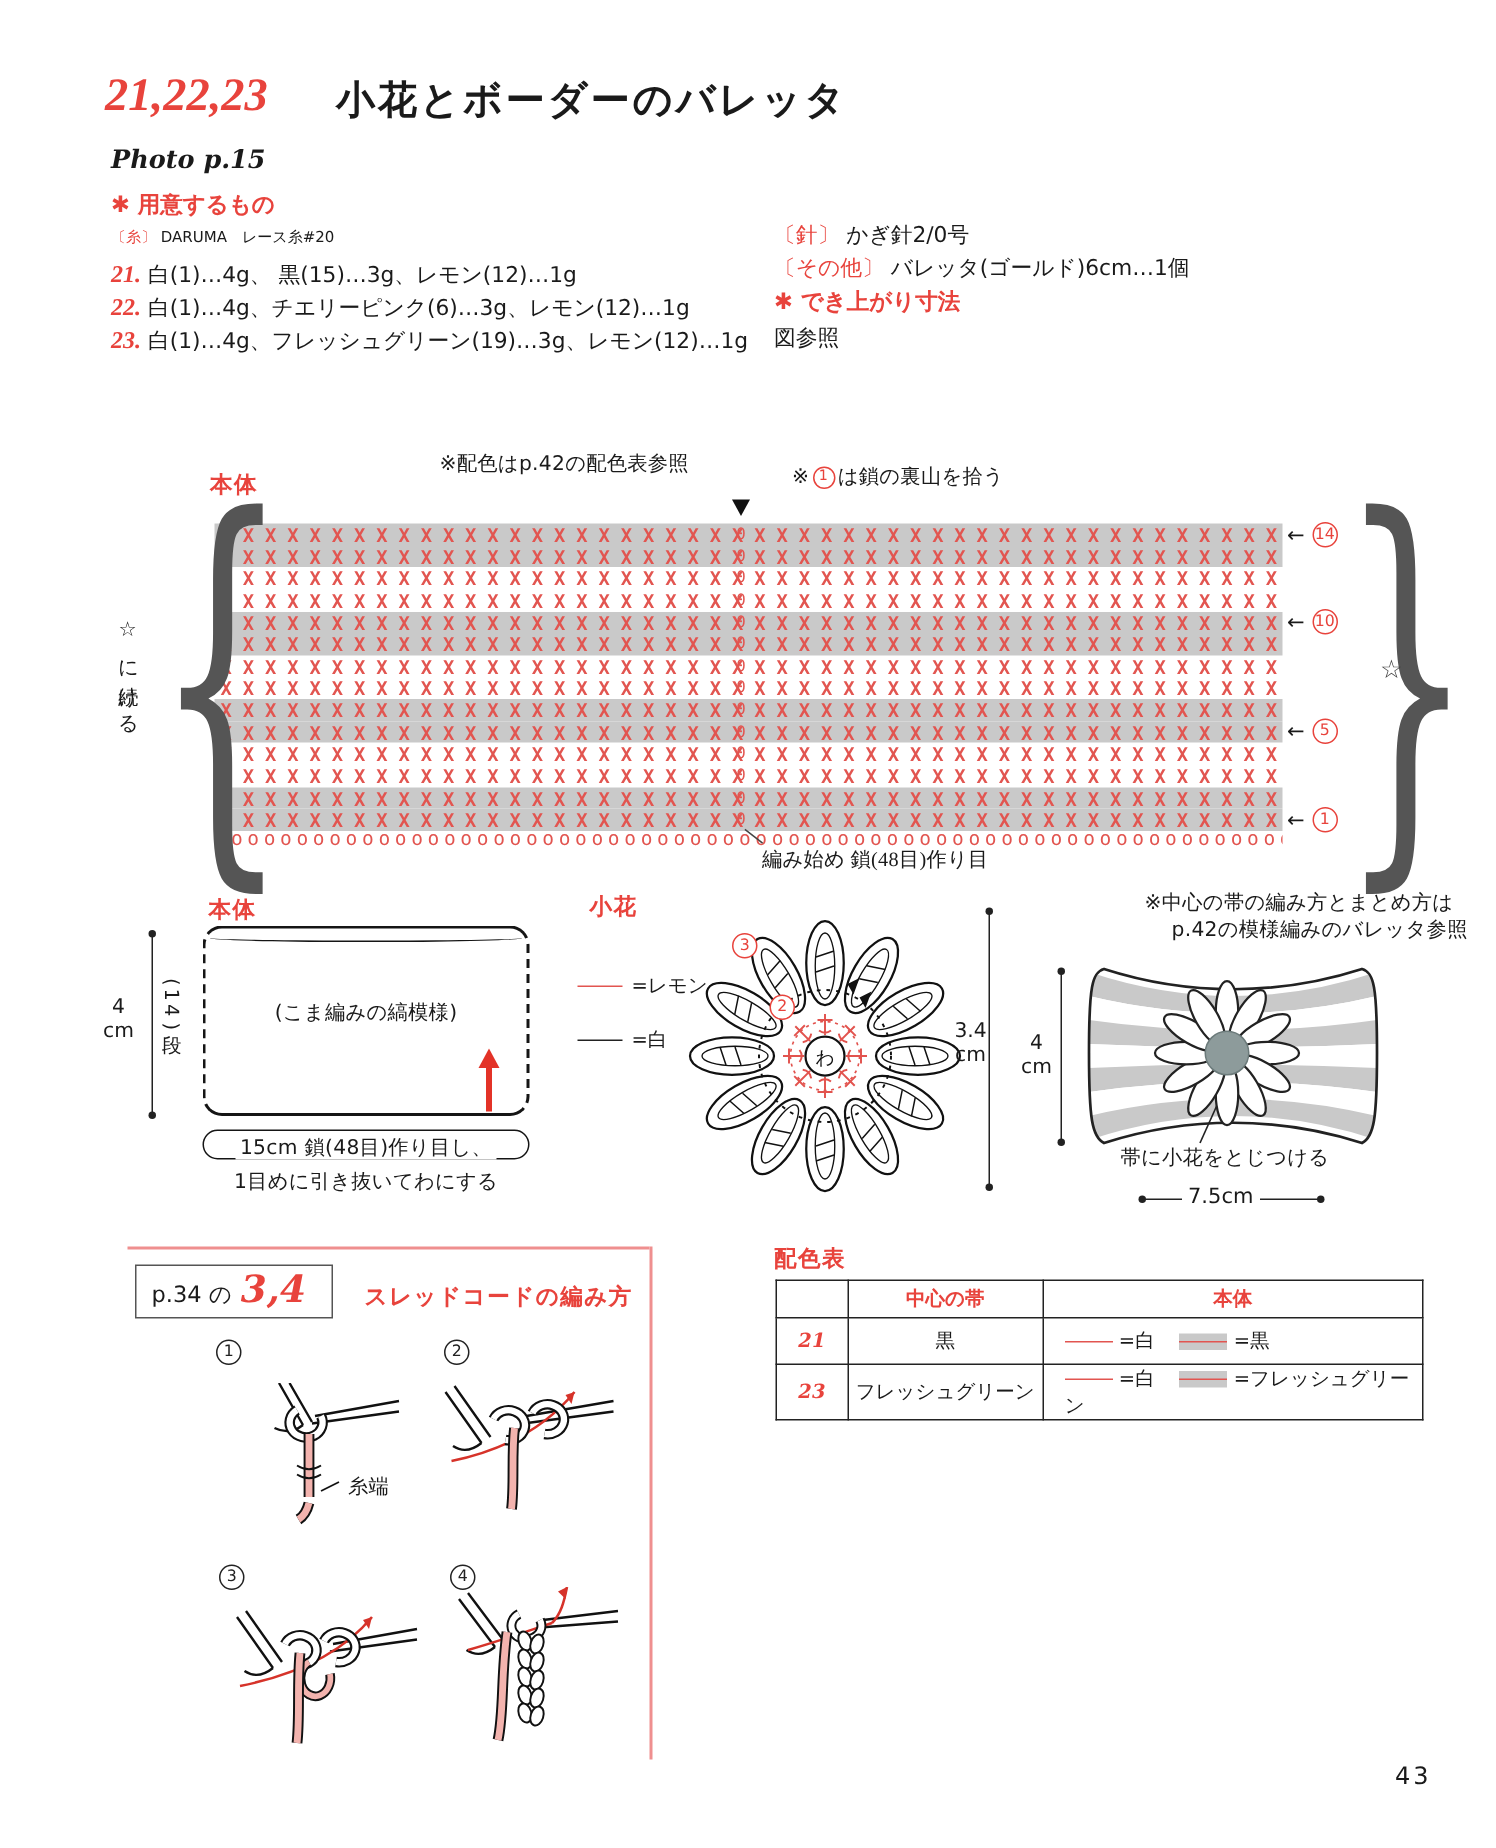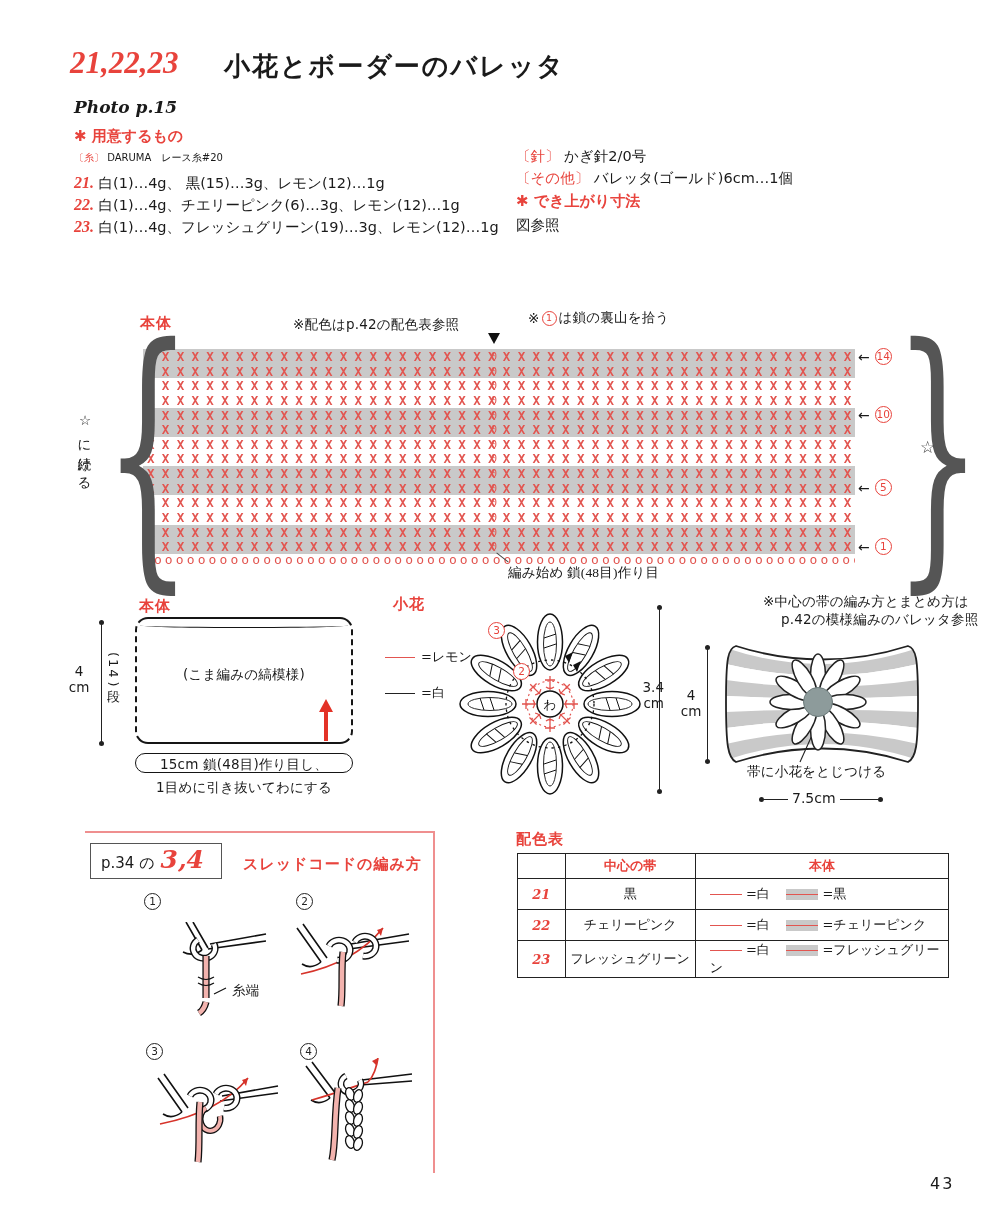--- a/index.html
+++ b/index.html
@@ -105,21 +105,21 @@
   <span>かぎ針2/0号</span>
 </div>
 <div class="abs" style="left:516px;top:169px;font-size:14.5px;">
   <span class="red">〔その他〕</span>
   <span>バレッタ(ゴールド)6cm…1個</span>
 </div>
 <div class="abs red" style="left:516px;top:192px;font-size:15px;font-weight:bold;">✱ でき上がり寸法</div>
 <div class="abs" style="left:516px;top:216px;font-size:14.5px;">図参照</div>
 
 <div class="abs seclabel" style="left:140px;top:314px;">本体</div>
-<div class="abs note" style="left:293px;top:316px;">※配色はp.42の配色表参照</div>
+<div class="abs note" style="left:293px;top:300px;">※配色はp.42の配色表参照</div>
 <div class="abs note" style="left:528px;top:309px;display:flex;align-items:center;gap:2px;">
   <span>※</span>
     <span class="circ small">1</span>
     <span>は鎖の裏山を拾う</span>
 </div>
 <div class="abs tri-down" style="left:488px;top:333px;"></div>
 
 <div class="abs" id="stitch-grid">
     <div class="srow gray">XXXXXXXXXXXXXXXXXXXXXXXXXXXXXXXXXXXXXXXXXXXXXXXX</div>
     <div class="srow gray">XXXXXXXXXXXXXXXXXXXXXXXXXXXXXXXXXXXXXXXXXXXXXXXX</div>
@@ -303,21 +303,21 @@
   </g>
   <circle cx="98" cy="98" r="13" fill="#fff" stroke="#111" stroke-width="1.5"></circle>
   <text x="98" y="103" text-anchor="middle" font-size="12.5" fill="#111">わ</text>
   <polygon points="113,50 121,46 117,57" fill="#111"></polygon>
   <polygon points="121,59 129,55 125,66" fill="#111"></polygon>
 </svg>
 <span class="abs circ" style="left:488px;top:622px;">3</span>
 <span class="abs circ" style="left:513px;top:663px;">2</span>
 
 <div class="abs vdim" style="left:659px;top:607px;height:185px;"></div>
-<div class="abs dimlabel" style="left:630px;top:680px;width:34px;text-align:right;">
+<div class="abs dimlabel" style="left:630px;top:680px;width:34px;">
   <span>3.4</span><br>
   <span>cm</span>
 </div>
 
 <div class="abs note" style="left:763px;top:593px;">※中心の帯の編み方とまとめ方は</div>
 <div class="abs note" style="left:781px;top:611px;">p.42の模様編みのバレッタ参照</div>
 
 <svg class="abs" style="left:722px;top:638px;" width="200" height="132" viewBox="0 0 200 132">
   <defs>
     <clipPath id="bowclip">
@@ -477,30 +477,20 @@
     <td class="c1 tnum">21</td>
     <td class="c2">黒</td>
     <td class="c3">
       <span class="redline"></span>
       <span class="eqtxt">=白</span>&nbsp;&nbsp;&nbsp;
       <span class="graybar"><i></i></span>
       <span class="eqtxt">=黒</span>
     </td>
   </tr>
   <tr>
-    <td class="c1 tnum">22</td>
-    <td class="c2">チェリーピンク</td>
-    <td class="c3">
-      <span class="redline"></span>
-      <span class="eqtxt">=白</span>&nbsp;&nbsp;&nbsp;
-      <span class="graybar"><i></i></span>
-      <span class="eqtxt">=チェリーピンク</span>
-    </td>
-  </tr>
-  <tr>
     <td class="c1 tnum">23</td>
     <td class="c2">フレッシュグリーン</td>
     <td class="c3">
       <span class="redline"></span>
       <span class="eqtxt">=白</span>&nbsp;&nbsp;&nbsp;
       <span class="graybar"><i></i></span>
       <span class="eqtxt">=フレッシュグリーン</span>
     </td>
   </tr>
 </tbody>

